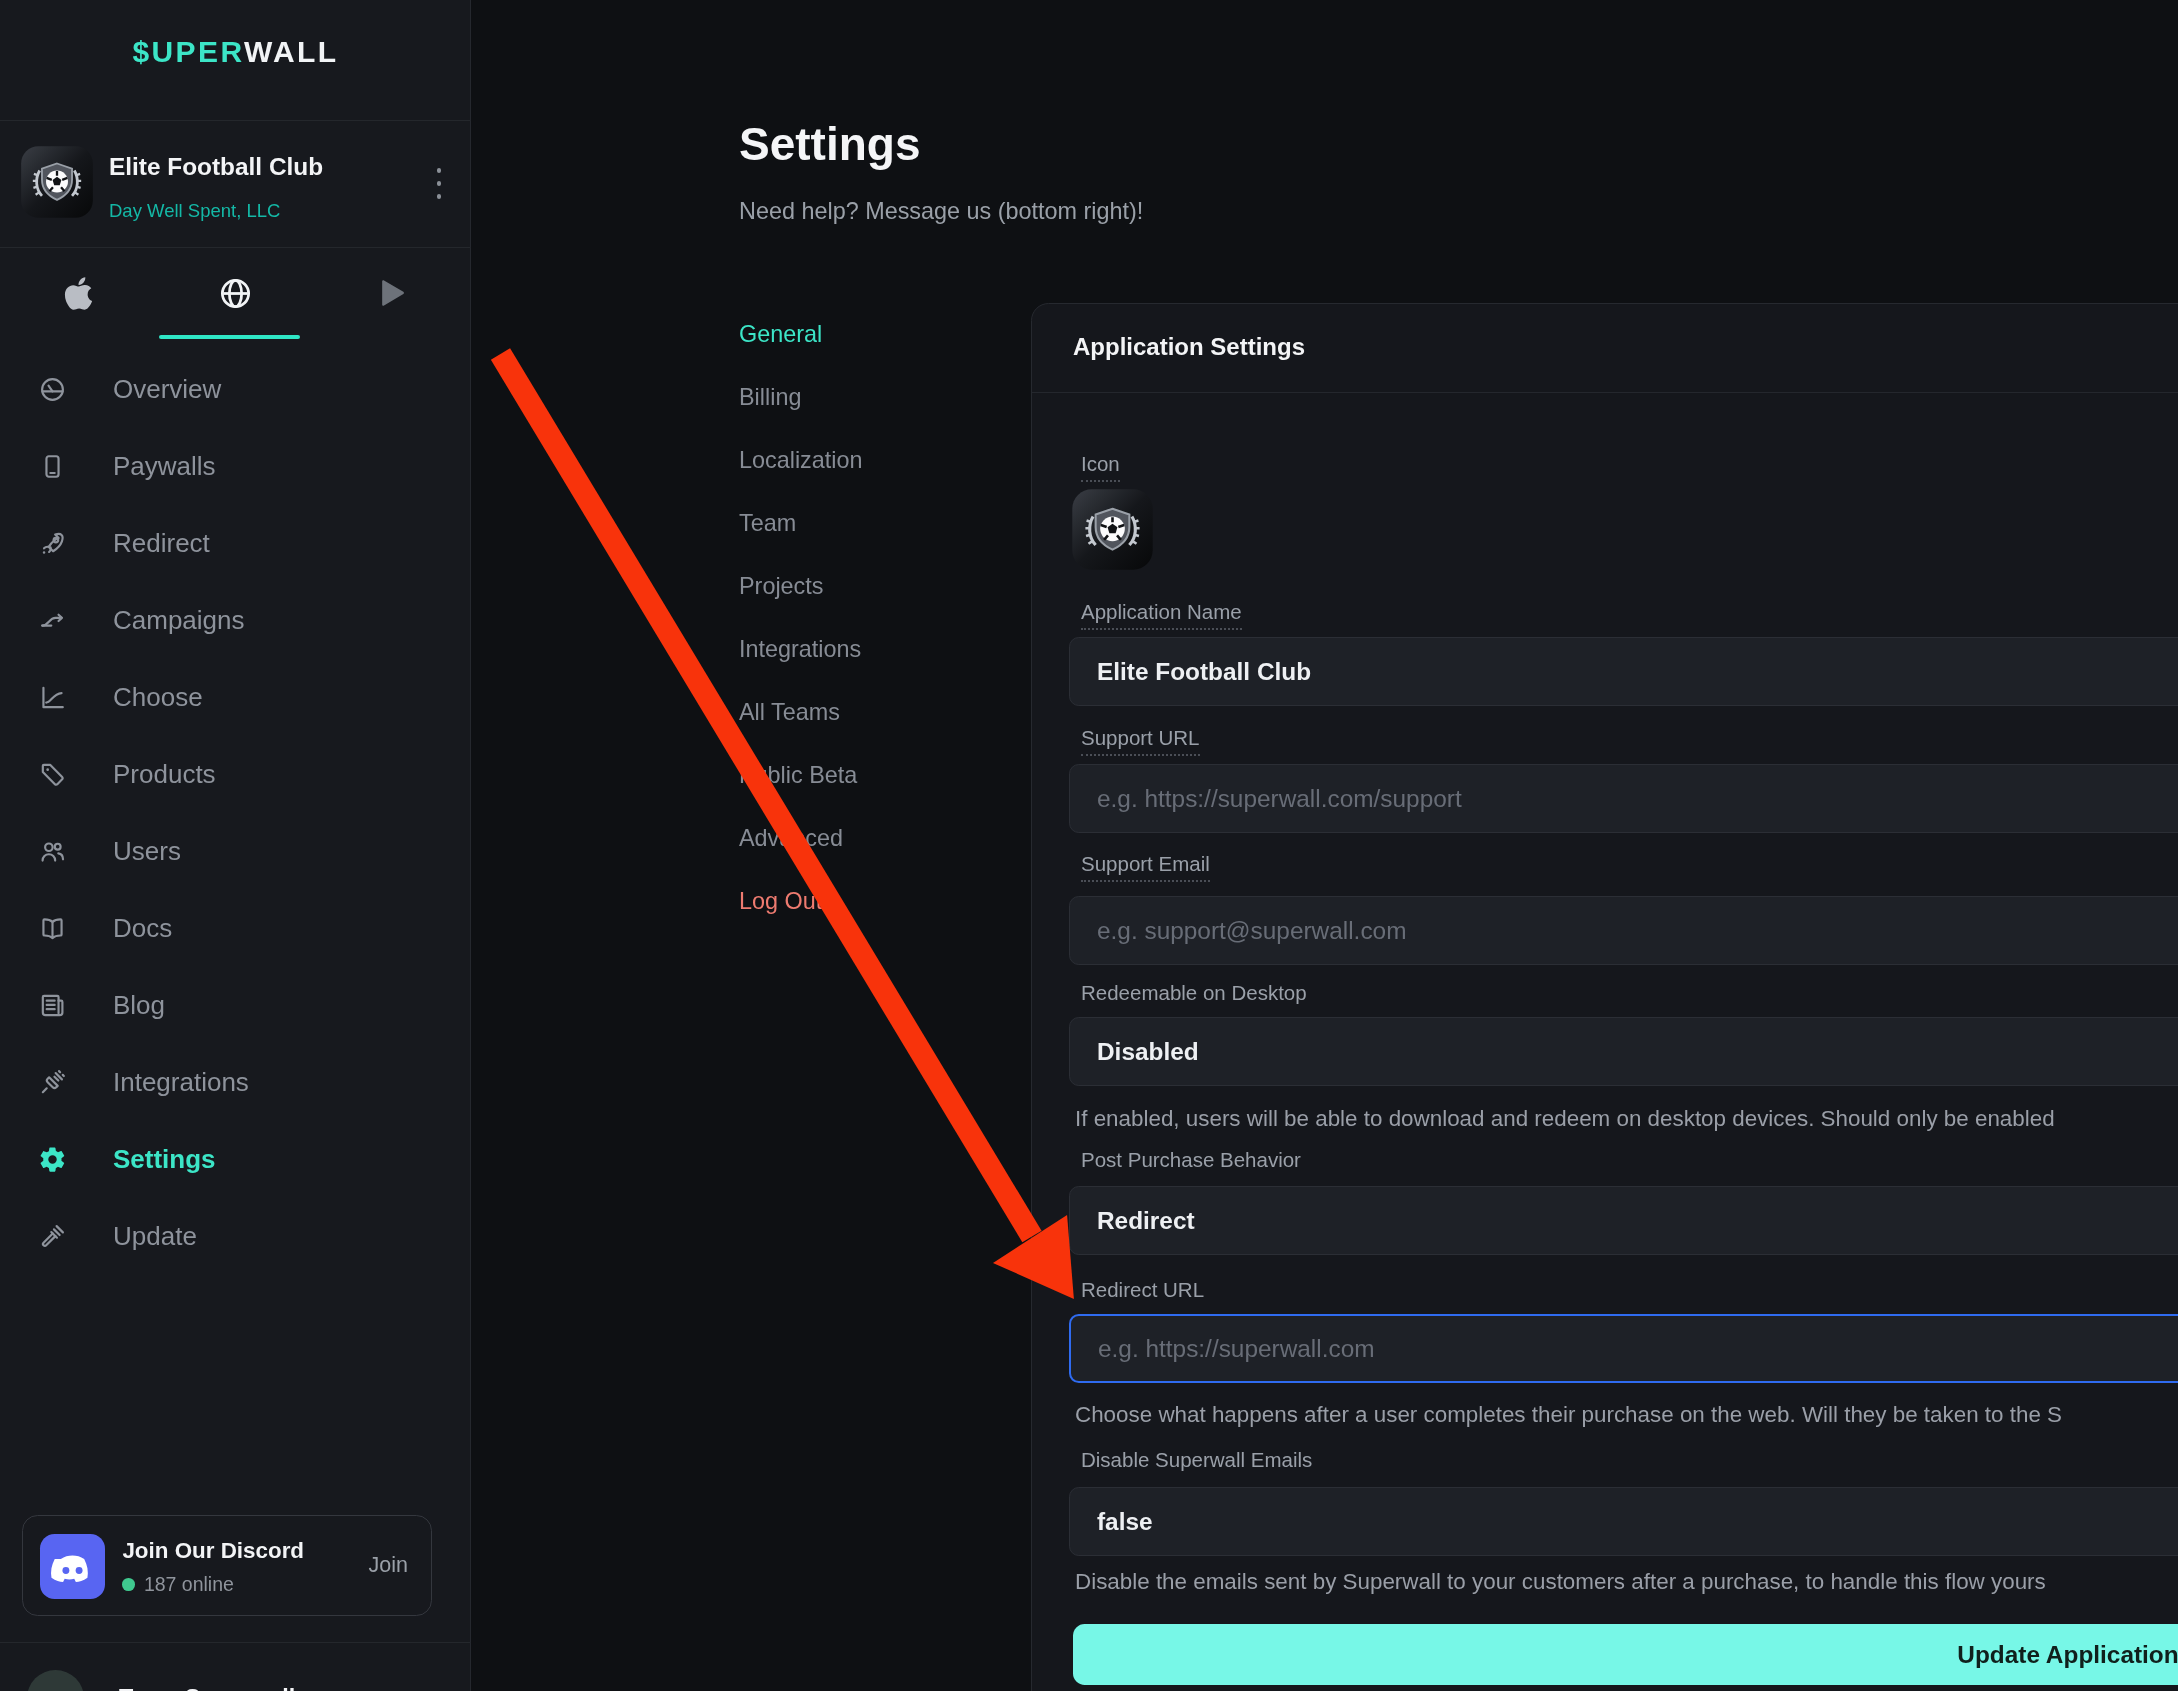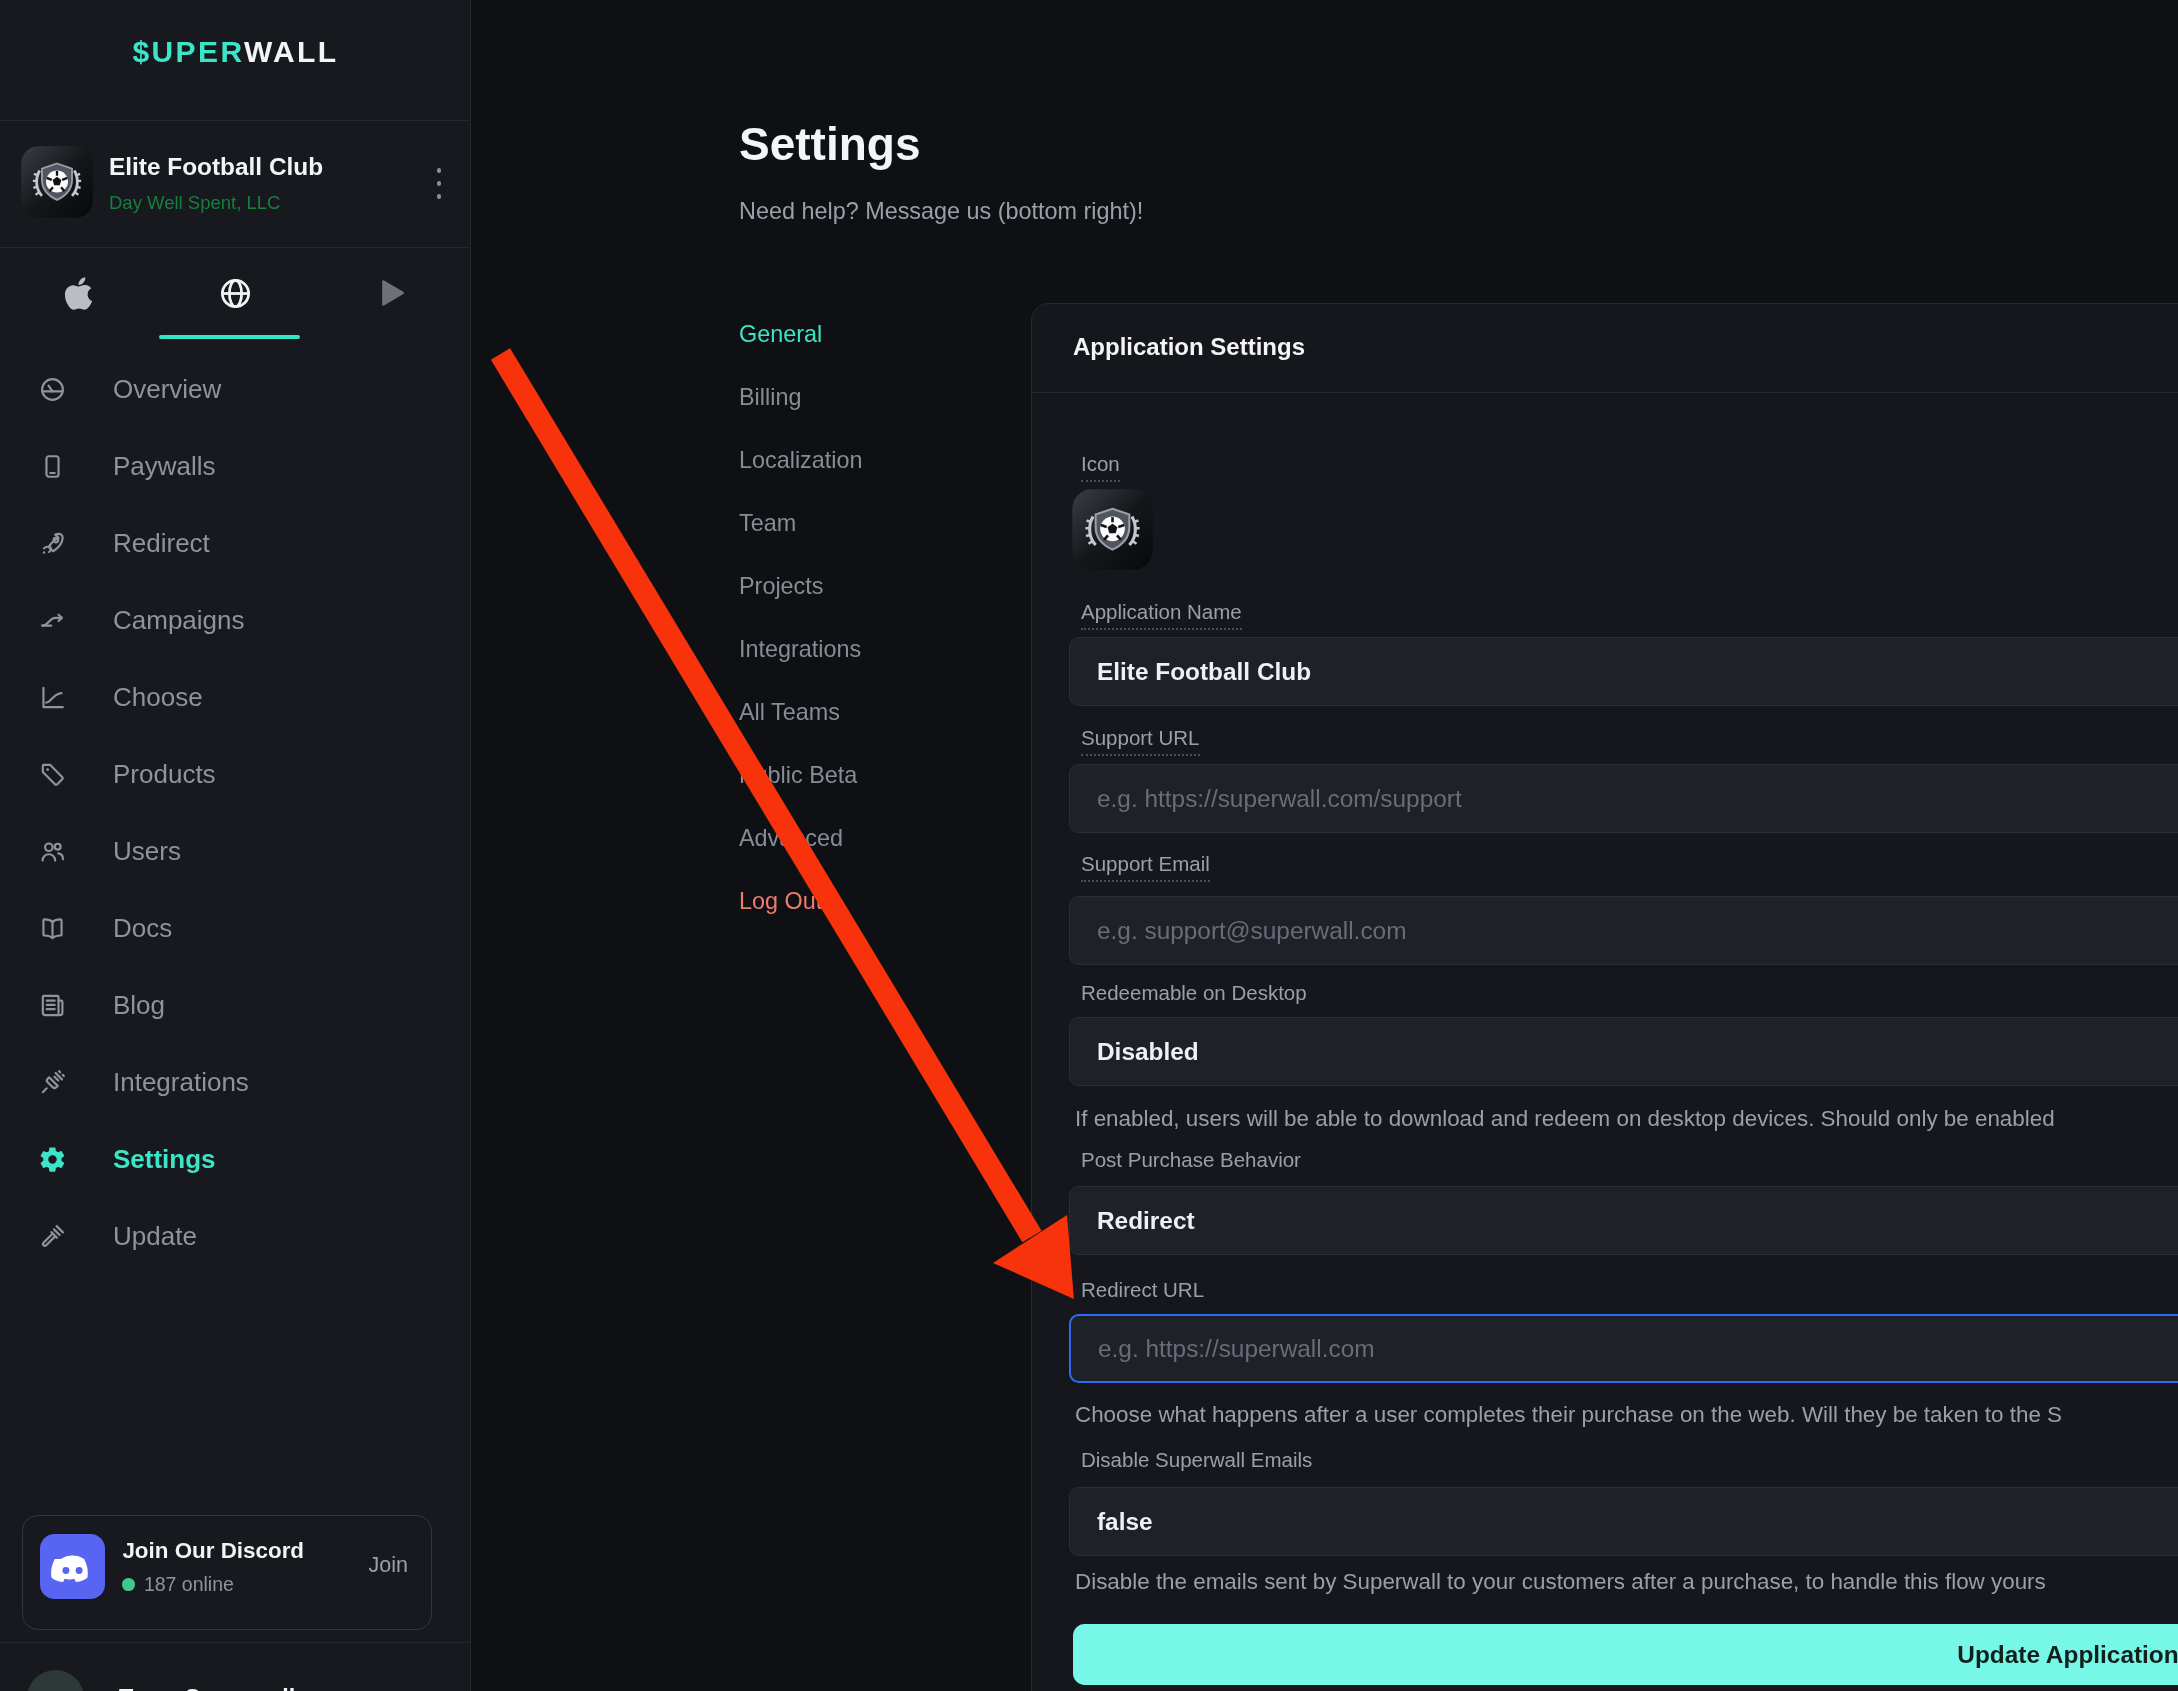--- a/index.html
+++ b/index.html
@@ -13,33 +13,33 @@
   .sidebar{position:absolute;left:0;top:0;width:471px;height:1691px;
     background:#17191e;border-right:1px solid #25282e;box-sizing:border-box;}
   .logo{position:absolute;top:35px;left:0;width:471px;text-align:center;
     font-size:30px;font-weight:800;letter-spacing:2.4px;}
   .logo .accent{color:#3ce5c7;}
   .logo .rest{color:#f2f4f6;}
   .sb-divider{position:absolute;left:0;width:471px;height:1px;background:#24272c;}
   .workspace{position:absolute;left:0;top:120px;width:471px;height:127px;}
   .ws-icon{position:absolute;left:19.5px;top:25px;width:74px;height:74px;}
   .ws-name{position:absolute;left:109px;top:33px;font-size:24.4px;font-weight:700;color:#f3f4f6;}
-  .ws-org{position:absolute;left:109px;top:72px;font-size:18.5px;color:#15803d;}
+  .ws-org{position:absolute;left:109px;top:80px;font-size:18.5px;color:#14b8a6;}
   .kebab{position:absolute;right:19.5px;top:39px;width:25px;height:49px;display:flex;
     flex-direction:column;align-items:center;justify-content:center;gap:7.8px;cursor:pointer;}
   .kebab i{width:4.9px;height:4.9px;border-radius:50%;background:#8b9098;display:block;}
   .tabs{position:absolute;left:0;top:247px;width:471px;height:92px;display:flex;}
   .tab{flex:1;display:flex;align-items:center;justify-content:center;position:relative;}
   .tab .underline{position:absolute;left:2px;right:13.7px;bottom:0;height:3.9px;background:#2fe6c6;border-radius:2px;}
   .nav{position:absolute;left:0;top:374px;width:471px;}
   .nav-item{height:77px;display:flex;align-items:flex-start;padding-left:37px;box-sizing:border-box;
     color:#8e939c;font-size:26px;font-weight:500;cursor:pointer;}
   .nav-item .nicon{width:31px;height:31px;margin-right:45px;display:flex;align-items:center;justify-content:center;}
   .nav-item.active{color:#3ce5c7;font-weight:600;}
-  .discord{position:absolute;left:22.4px;top:1515px;width:410px;height:115px;border:1px solid #34373e;
+  .discord{position:absolute;left:22.4px;top:1515px;width:410px;height:101px;border:1px solid #34373e;
     border-radius:15.6px;box-sizing:border-box;cursor:pointer;}
   .dc-icon{position:absolute;left:16.6px;top:17.6px;width:65px;height:65px;border-radius:14.6px;background:#5865f2;}
   .dc-title{position:absolute;left:99px;top:21.5px;font-size:22.4px;font-weight:700;color:#f3f4f6;}
   .dc-online{position:absolute;left:99px;top:57px;font-size:19.5px;color:#8f949c;display:flex;align-items:center;gap:8.8px;}
   .dc-dot{width:12.7px;height:12.7px;border-radius:50%;background:#3fc98f;display:inline-block;}
   .dc-join{position:absolute;right:23.4px;top:37px;font-size:21.5px;color:#9aa0a8;}
   .team{position:absolute;left:27px;top:1670px;display:flex;align-items:center;gap:35px;}
   .team-avatar{width:57px;height:57px;border-radius:50%;background:#2e3937;}
   .team-name{font-size:23.4px;font-weight:700;color:#f3f4f6;}
   

